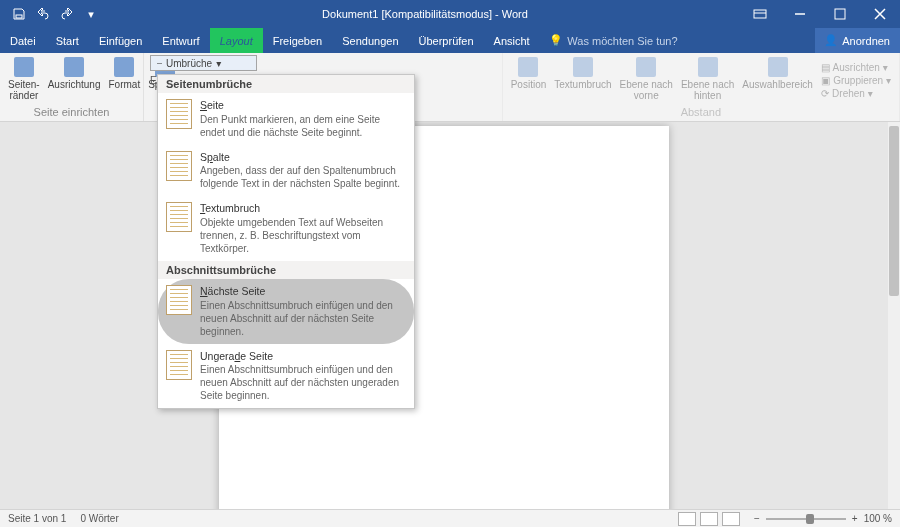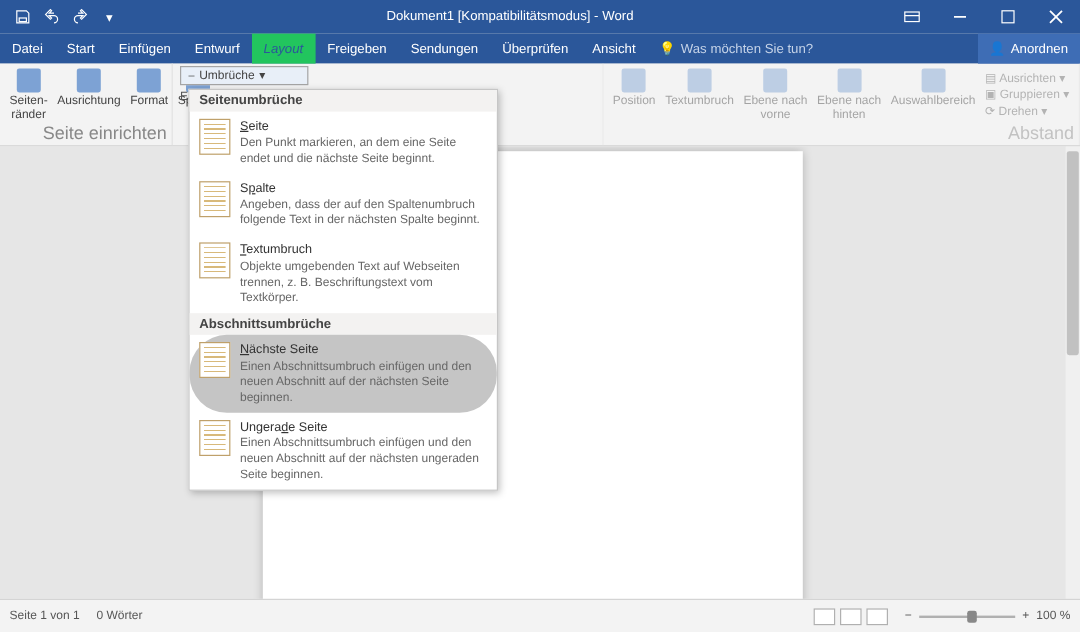--- a/index.html
+++ b/index.html
@@ -14,39 +14,39 @@
 .menuitem { padding:0 10px; display:flex; align-items:center; cursor:pointer; }
 .menuitem.active { background:#22c55e; color:#2b579a;font-style:italic; }
 .menubar .spacer { flex:1; }
 .tellme { display:flex; align-items:center; color:#c5d3e8; font-size:11px; padding:0 10px; }
 .share { background:#3e6db5; padding:0 10px; display:flex; align-items:center; gap:4px; cursor:pointer; }
 .ribbon { background:#f3f3f3; height:69px; border-bottom:1px solid #d4d4d4; display:flex; font-size:10px; color:#444; }
 .rgroup { border-right:1px solid #e1e1e1; padding:2px 4px; display:flex; flex-direction:column; }
 .rgroup-row { display:flex; flex:1; }
 .rbtn { display:flex; flex-direction:column; align-items:center; justify-content:flex-start; padding:2px 4px; cursor:pointer; text-align:center; line-height:1.1; }
 .rbtn .ricon { width:20px; height:20px; background:#7da2d4; margin-bottom:2px; border-radius:2px; }
-.rgroup-label { text-align:right; font-size:15px; color:#888; padding-bottom:1px; }
+.rgroup-label { text-align:center; font-size:11px; color:#888; padding-bottom:1px; }
 .disabled { opacity:.45; }
 .mini { font-size:10px; color:#555; }
 .umbruch-btn { border:1px solid #a5a5a5; background:#e8eff8; padding:1px 6px; font-size:10px; display:flex; align-items:center; gap:4px; cursor:pointer; }
 .pagesetup-col { display:flex; flex-direction:column; gap:2px; padding:2px 6px; }
 .dropdown { position:absolute; left:157px; top:74px; width:258px; background:#fff; border:1px solid #c6c6c6; box-shadow:2px 2px 6px rgba(0,0,0,.25); z-index:50; }
 .dd-header { background:#f3f2f1; font-size:11px; font-weight:600; color:#444; padding:3px 8px; }
 .dd-item { display:flex; padding:6px 8px; gap:8px; cursor:pointer;justify-content:flex-end; }
 .dd-item:hover,.dd-item.hover { background:#c5c5c5;border-radius:31px; }
 .dd-icon { width:26px; height:30px; border:1px solid #bfa06a; background:#fff; flex-shrink:0; position:relative; }
 .dd-icon::before { content:""; position:absolute; left:3px; top:3px; right:3px; bottom:3px; background:repeating-linear-gradient(to bottom,#d8b97a 0,#d8b97a 1px,transparent 1px,transparent 4px); }
 .dd-text { font-size:10px; color:#666; line-height:1.3; }
 .dd-title { font-size:10.5px; color:#333; display:block; }
 .dd-title u { text-decoration:underline; }
 .doc-area { position:absolute; left:0; right:12px; top:122px; bottom:18px; background:#e6e6e6; display:flex; justify-content:center; overflow:hidden; }
 .page { width:450px; height:600px; background:#fff; box-shadow:0 0 8px rgba(0,0,0,.25); margin-top:4px; }
 .vscroll { position:absolute; right:0; top:122px; bottom:18px; width:12px; background:#f0f0f0; }
 .vscroll-thumb { position:absolute; left:1px; right:1px; top:4px; height:170px; background:#c1c1c1; border-radius:2px; }
-.statusbar { position:absolute; left:0; right:0; bottom:0; height:28px; background:#f3f3f3; border-top:1px solid #d4d4d4; display:flex; align-items:center; font-size:10px; color:#555; padding:0 8px; gap:14px; }
+.statusbar { position:absolute; left:0; right:0; bottom:0; height:18px; background:#f3f3f3; border-top:1px solid #d4d4d4; display:flex; align-items:center; font-size:10px; color:#555; padding:0 8px; gap:14px; }
 .statusbar .spacer { flex:1; }
 .zoom { display:flex; align-items:center; gap:6px; }
 .slider { width:80px; height:2px; background:#b0b0b0; position:relative; }
 .slider::after { content:""; position:absolute; left:40px; top:-4px; width:8px; height:10px; background:#888; border-radius:2px; }
 .viewbtns { display:flex; gap:4px; }
 .viewbtn { width:18px; height:14px; border:1px solid #b0b0b0; background:#fff; cursor:pointer; }
 svg { display:block; }
 </style>
 </head>
 <body>

